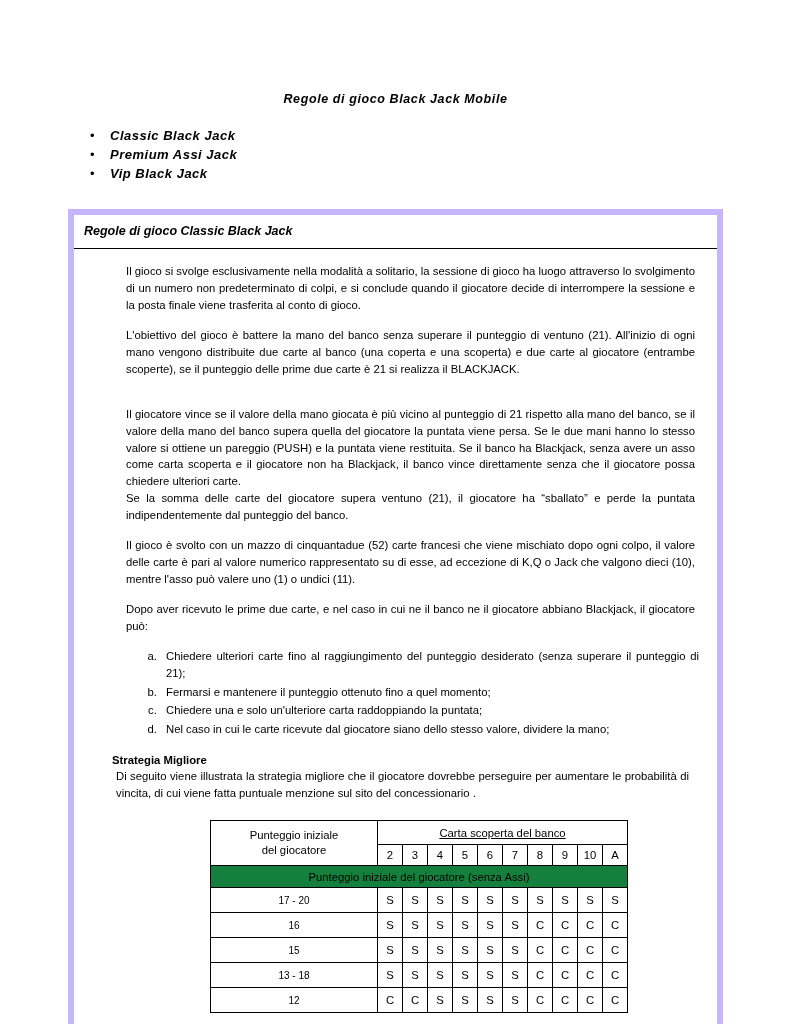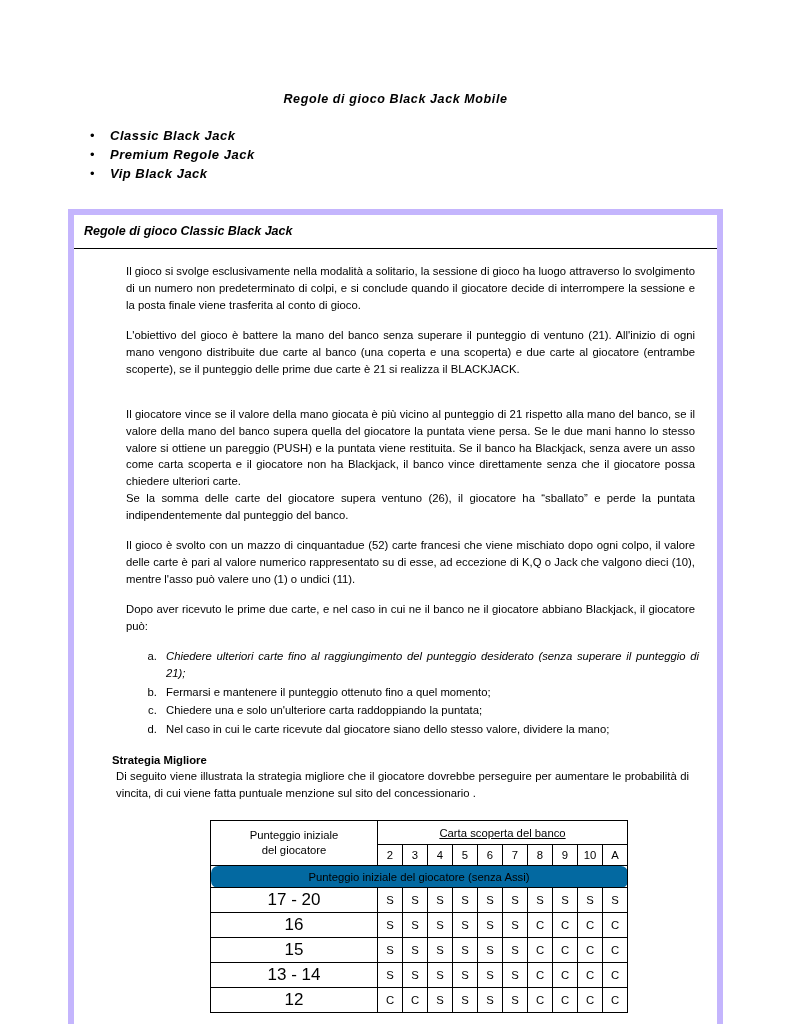--- a/index.html
+++ b/index.html
@@ -94,21 +94,20 @@
     line-height: 1.55;
     list-style-type: lower-alpha;
   }
   ol.choices li {
     margin-bottom: 1px;
     padding-left: 6px;
   }
   ol.choices li .justified {
     display: block;
     text-align: justify;
-    font-style: italic;
   }
   .strategy-title {
     font-size: 11.3px;
     font-weight: bold;
     margin: 16px 0 2px 20px;
   }
   .strategy-text {
     font-size: 11.3px;
     line-height: 1.5;
     margin: 0 0 8px 24px;
@@ -140,26 +139,25 @@
     text-decoration: underline;
   }
   .cell-num {
     width: 24px;
     height: 19px;
     font-size: 11.3px;
   }
   .cell-band {
     height: 21px;
     font-size: 11.3px;
-    background: #0369a1;
-    border-radius: 7px;
+    background: #15803d;
   }
   .cell-row-label {
     height: 24px;
-    font-size: 17px;
+    font-size: 10px;
   }
   .cell-val {
     height: 24px;
     font-size: 11.3px;
   }
 </style>
 </head>
 <body>
 
 <div class="page">
@@ -167,38 +165,38 @@
 
     <div class="doc-title">Regole di gioco Black Jack Mobile</div>
 
     <div class="bullets">
       <div class="bullet-row">
         <span class="bullet-dot">•</span>
         <span class="bullet-text">Classic Black Jack</span>
       </div>
       <div class="bullet-row">
         <span class="bullet-dot">•</span>
-        <span class="bullet-text">Premium Regole Jack</span>
+        <span class="bullet-text">Premium Assi Jack</span>
       </div>
       <div class="bullet-row">
         <span class="bullet-dot">•</span>
         <span class="bullet-text">Vip Black Jack</span>
       </div>
     </div>
 
     <div class="box">
       <div class="box-header">
         <span>Regole di gioco </span><span class="hdr-normal">Classic Black Jack</span>
       </div>
       <div class="box-body">
 
         <p class="para">Il gioco si svolge esclusivamente nella modalità a solitario, la sessione di gioco ha luogo attraverso lo svolgimento di un numero non predeterminato di colpi, e si conclude quando il giocatore decide di interrompere la sessione e la posta finale viene trasferita al conto di gioco.</p>
         <p class="para">L'obiettivo del gioco è battere la mano del banco senza superare il punteggio di ventuno (21). All'inizio di ogni mano vengono distribuite due carte al banco (una coperta e una scoperta) e due carte al giocatore (entrambe scoperte), se il punteggio delle prime due carte è 21 si realizza il BLACKJACK.</p>
         <p class="para tight">Il giocatore vince se il valore della mano giocata è più vicino al punteggio di 21 rispetto alla mano del banco, se il valore della mano del banco supera quella del giocatore la puntata viene persa. Se le due mani hanno lo stesso valore si ottiene un pareggio (PUSH) e la puntata viene restituita. Se il banco ha Blackjack, senza avere un asso come carta scoperta e il giocatore non ha Blackjack, il banco vince direttamente senza che il giocatore possa chiedere ulteriori carte.</p>
-        <p class="para">Se la somma delle carte del giocatore supera ventuno (26), il giocatore ha “sballato” e perde la puntata indipendentemente dal punteggio del banco.</p>
+        <p class="para">Se la somma delle carte del giocatore supera ventuno (21), il giocatore ha “sballato” e perde la puntata indipendentemente dal punteggio del banco.</p>
         <p class="para">Il gioco è svolto con un mazzo di cinquantadue (52) carte francesi che viene mischiato dopo ogni colpo, il valore delle carte è pari al valore numerico rappresentato su di esse, ad eccezione di K,Q o Jack che valgono dieci (10), mentre l'asso può valere uno (1) o undici (11).</p>
         <p class="para">Dopo aver ricevuto le prime due carte, e nel caso in cui ne il banco ne il giocatore abbiano Blackjack, il giocatore può:</p>
 
         <ol class="choices">
           <li>
               <span class="justified">Chiedere ulteriori carte fino al raggiungimento del punteggio desiderato (senza superare il punteggio di 21);</span>
             </li>
           <li><span>Fermarsi e mantenere il punteggio ottenuto fino a quel momento;</span></li>
           <li><span>Chiedere una e solo un'ulteriore carta raddoppiando la puntata;</span></li>
           <li><span>Nel caso in cui le carte ricevute dal giocatore siano dello stesso valore, dividere la mano;</span></li>
@@ -265,21 +263,21 @@
               <td class="cell-val">S</td>
               <td class="cell-val">S</td>
               <td class="cell-val">S</td>
               <td class="cell-val">S</td>
               <td class="cell-val">C</td>
               <td class="cell-val">C</td>
               <td class="cell-val">C</td>
               <td class="cell-val">C</td>
             </tr>
             <tr>
-              <td class="cell-row-label">13 - 14</td>
+              <td class="cell-row-label">13 - 18</td>
               <td class="cell-val">S</td>
               <td class="cell-val">S</td>
               <td class="cell-val">S</td>
               <td class="cell-val">S</td>
               <td class="cell-val">S</td>
               <td class="cell-val">S</td>
               <td class="cell-val">C</td>
               <td class="cell-val">C</td>
               <td class="cell-val">C</td>
               <td class="cell-val">C</td>

